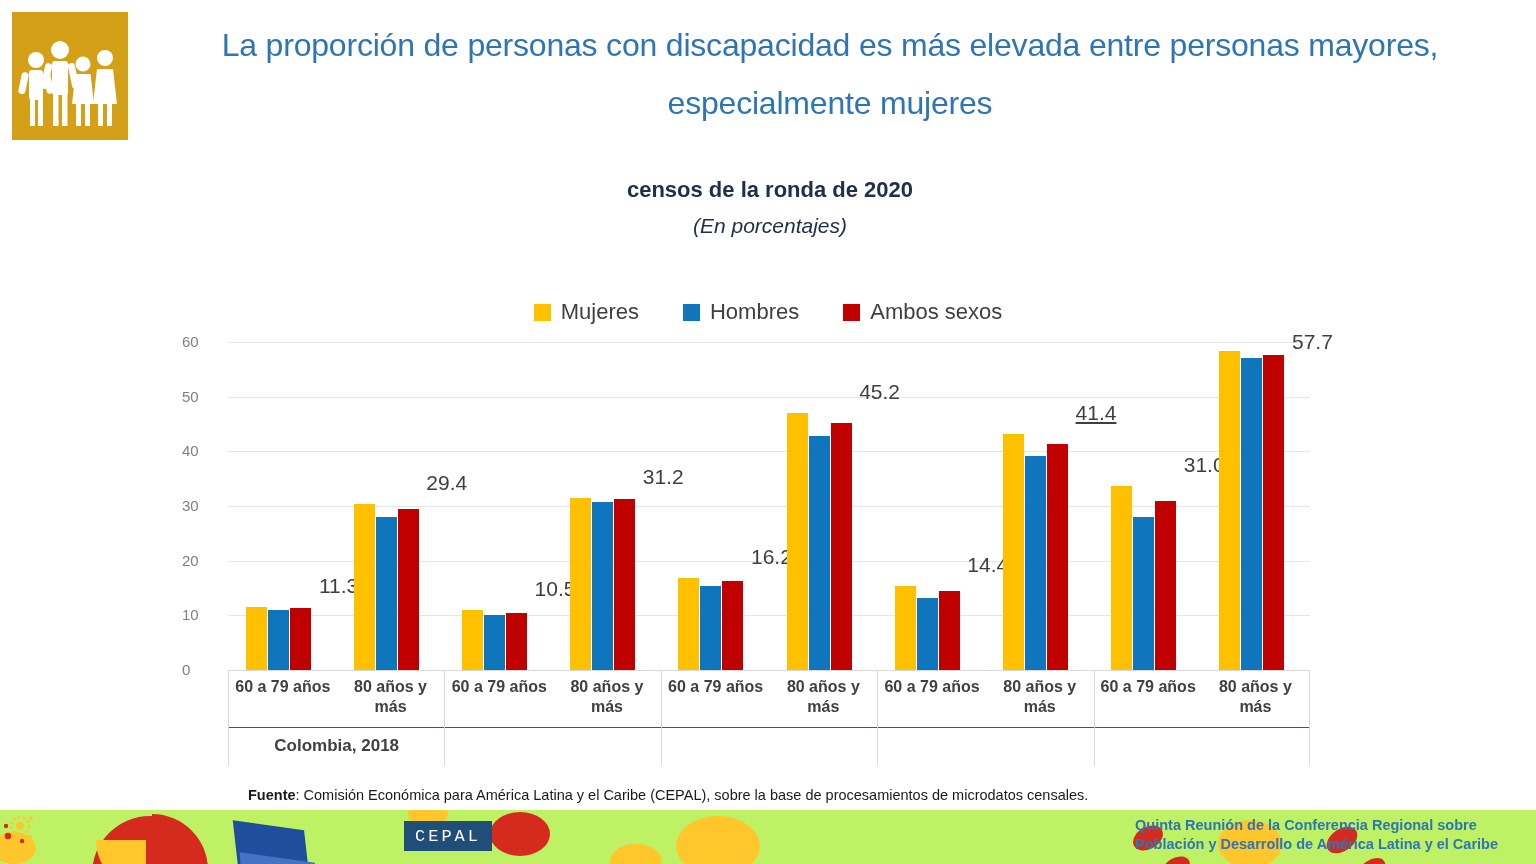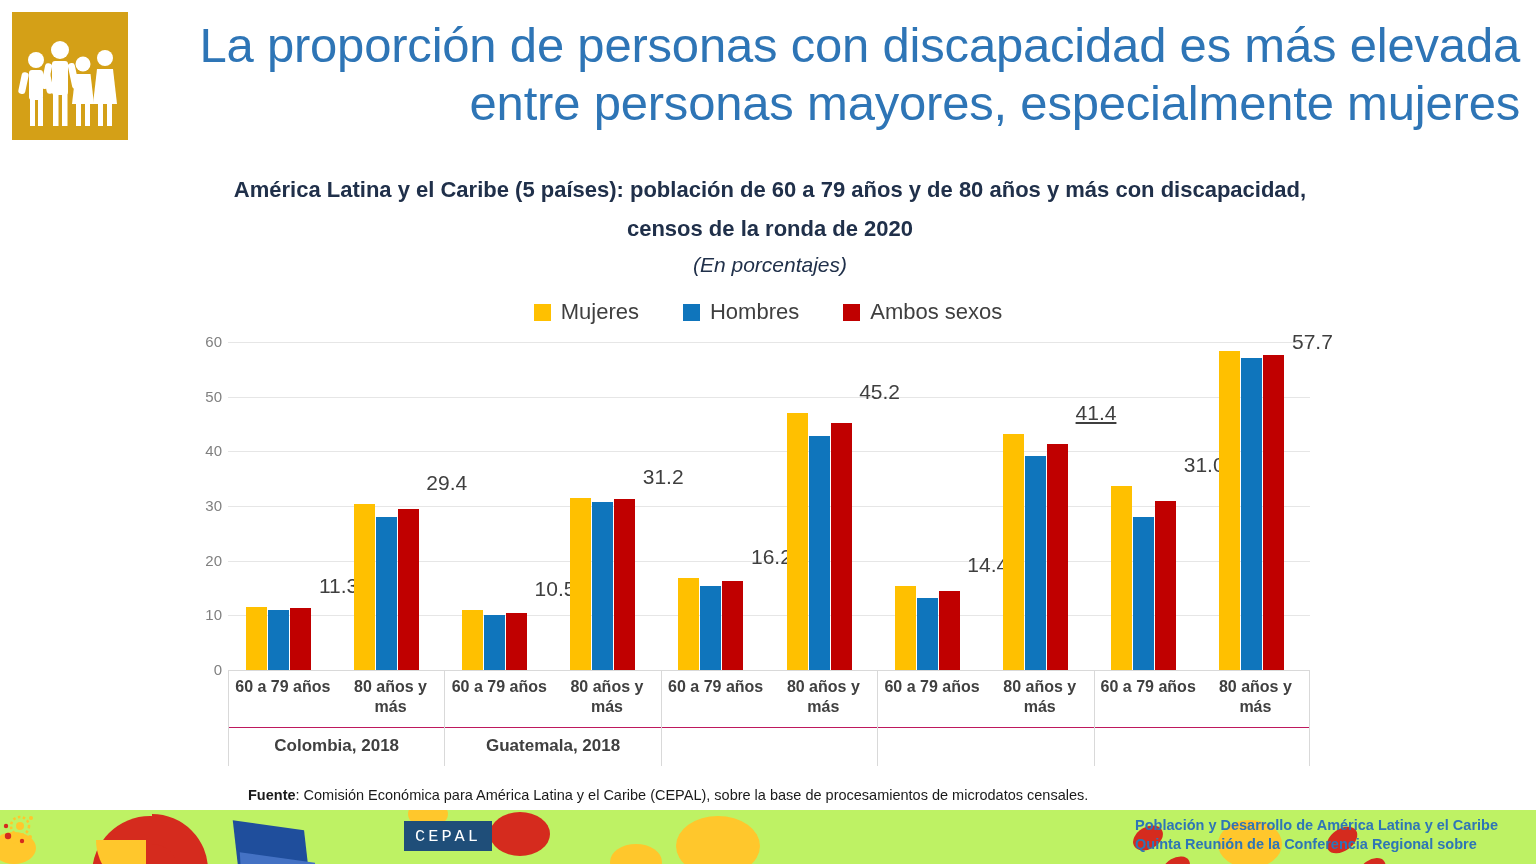--- a/index.html
+++ b/index.html
@@ -15,23 +15,23 @@
   #header{
     position:absolute; left:0; top:0; width:1536px; height:150px;
   }
   #header-icon{
     position:absolute; left:12px; top:12px; width:116px; height:128px;
     background:#D4A017; display:block;
   }
   #header-icon svg{display:block;}
   #slide-title{
     position:absolute; left:140px; top:16px; width:1380px;
-    text-align:right;
+    text-align:center;
     color:#2E75B6;
-    font-size:49px;
+    font-size:32px;
     line-height:58px;
     font-weight:400;
     letter-spacing:-0.2px;
   }
 
   
   #subtitle-block{
     position:absolute; left:120px; top:170px; width:1300px; text-align:center;
   }
   .sub-line{
@@ -65,21 +65,21 @@
   #plot{
     position:absolute; left:40px; top:7px;
     width:1082px; height:328px;
   }
   .gridline{
     position:absolute; left:0; width:1082px; height:1px;
     background:#E6E6E6;
   }
   .ytick{
     position:absolute; right:1088px; width:40px;
-    text-align:right; font-size:15px; color:#808080;
+    text-align:left; font-size:15px; color:#808080;
     transform:translateY(-9px);
   }
   .bar{
     position:absolute; bottom:0; width:21px;
   }
   .bar-label{
     position:absolute; font-size:21px; color:#3F3F3F;
     white-space:nowrap; transform:translateX(-50%);
   }
 
@@ -172,21 +172,20 @@
         <path d="M85 57 L101 57 L105 92 L81 92 Z"></path>
         <rect x="86" y="92" width="5" height="22"></rect>
         <rect x="95" y="92" width="5" height="22"></rect>
       </g>
     </svg>
   </div>
   <div id="slide-title">La proporción de personas con discapacidad es más elevada entre personas mayores, especialmente mujeres</div>
 </div>
 
 <div id="subtitle-block">
-  <div class="sub-line">América Latina y el Caribe (5 países): población de 60 a 79 años y de 80 años y más con discapacidad,</div>
   <div class="sub-line">censos de la ronda de 2020</div>
   <div id="subtitle-units">(En porcentajes)</div>
 </div>
 
 <div id="legend">
   <div class="legend-item">
     <span class="legend-swatch" style="background: rgb(255, 192, 0);"></span>
     <span class="legend-label">Mujeres</span>
   </div>
   <div class="legend-item">
@@ -262,21 +261,20 @@
           <div class="age-cell">60 a 79 años</div>
           <div class="age-cell">80 años y más</div>
         </div>
         <div class="country-row">Colombia, 2018</div>
       </div>
       <div class="group-cell" style="left: 216.4px; width: 216.4px;">
         <div class="age-row">
           <div class="age-cell">60 a 79 años</div>
           <div class="age-cell">80 años y más</div>
         </div>
-        <div class="country-row">Guatemala, 2018</div>
       </div>
       <div class="group-cell" style="left: 432.8px; width: 216.4px;">
         <div class="age-row">
           <div class="age-cell">60 a 79 años</div>
           <div class="age-cell">80 años y más</div>
         </div>
       </div>
       <div class="group-cell" style="left: 649.2px; width: 216.4px;">
         <div class="age-row">
           <div class="age-cell">60 a 79 años</div>
@@ -326,16 +324,16 @@
       <circle cx="20" cy="16" r="4" fill="#FFC72C"></circle>
       <circle cx="8" cy="26" r="3.2" fill="#D52B1E"></circle>
       <circle cx="14" cy="31" r="2.4" fill="#FFC72C"></circle>
       <circle cx="6" cy="16" r="2.2" fill="#D52B1E"></circle>
       <circle cx="22" cy="31" r="2.2" fill="#D52B1E"></circle>
       <circle cx="30" cy="27" r="2" fill="#FFC72C"></circle>
       <circle cx="31" cy="8" r="2" fill="#FFC72C"></circle>
     </g>
   </svg>
   <div id="conf-text">
+    <div>Quinta Reunión de la Conferencia Regional sobre</div>
     <div>Población y Desarrollo de América Latina y el Caribe</div>
-    <div>Quinta Reunión de la Conferencia Regional sobre</div>
   </div>
 </div>
 
 </body></html>

